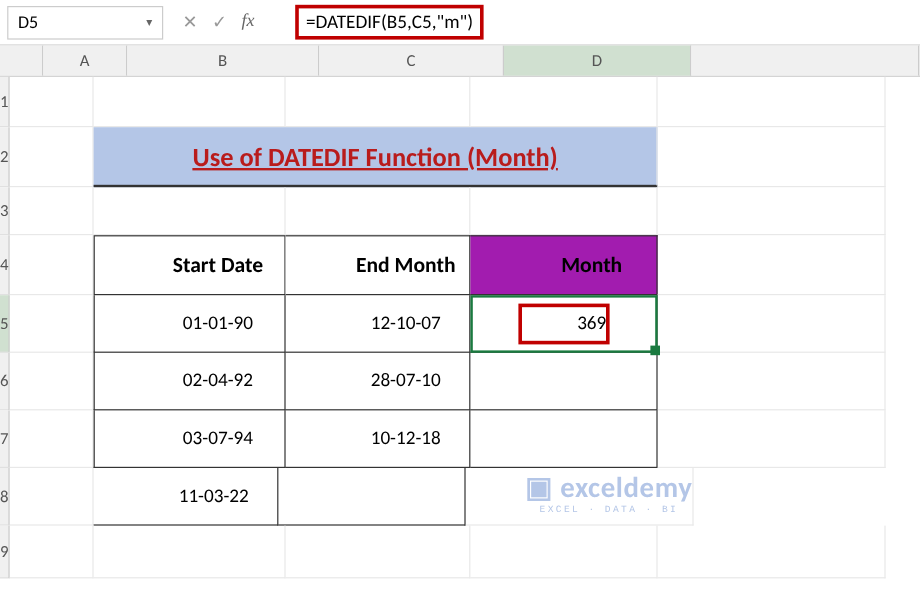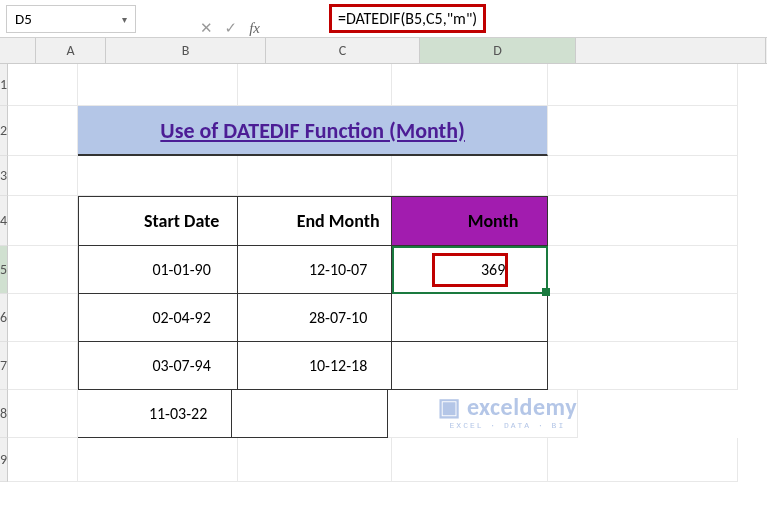--- a/index.html
+++ b/index.html
@@ -1,23 +1,23 @@
 <!DOCTYPE html>
 <html><head>
   <meta charset="utf-8">
   <style>
     * { margin: 0; padding: 0; box-sizing: border-box; }
     body { font-family: Calibri, Arial, sans-serif; background: #fff; width: 767px; height: 508px; position: relative; overflow: hidden; }
     
-    .formula-bar { display: flex; align-items: flex-end; background: #fff; border-bottom: 1px solid #d0d0d0; height: 38px; gap: 48px; }
+    .formula-bar { display: flex; align-items: center; background: #fff; border-bottom: 1px solid #d0d0d0; height: 38px; }
     .name-box { width: 130px; padding: 4px 8px; font-size: 15px; border: 1px solid #ccc; background: #fff; margin: 4px 6px; display: flex; align-items: center; justify-content: space-between; }
     .name-box .chevron { color: #666; font-size: 10px; }
     .fb-btns { display: flex; gap: 12px; padding: 0 10px; color: #999; font-size: 15px; align-items: center; }
     .fb-btns span { cursor: default; }
-    .fx-label { font-style: italic; font-family: 'Times New Roman', serif; color: #666; margin-right: 3px; }
+    .fx-label { font-style: italic; font-family: 'Times New Roman', serif; color: #666; margin-right: 16px; }
     .formula-input { flex: 1; padding: 4px 8px; font-size: 16px; }
     .formula-box { border: 3px solid #c00000; padding: 2px 6px; display: inline-block; }
     
     .grid { position: relative; }
     .col-headers { display: flex; height: 26px; background: #f0f0f0; border-bottom: 1px solid #ccc; }
     .col-h { border-right: 1px solid #ccc; display: flex; align-items: center; justify-content: center; font-size: 14px; color: #555; background: #f0f0f0; }
     .col-h.sel { background: #d0e0d0; }
     .row-h { background: #f0f0f0; border-right: 1px solid #ccc; border-bottom: 1px solid #e0e0e0; display: flex; align-items: center; justify-content: center; font-size: 14px; color: #555; }
     .row-h.sel { background: #d0e0d0; }
     .corner { width: 36px; background: #f0f0f0; border-right: 1px solid #ccc; }
@@ -28,21 +28,21 @@
     .row { display: flex; }
     .cell { border-right: 1px solid #e8e8e8; border-bottom: 1px solid #e8e8e8; display: flex; align-items: center; justify-content: center; font-size: 16px; }
     
     
     .cA { width: 70px; } .cB { width: 160px; } .cC { width: 154px; } .cD { width: 156px; } .cE { width: 190px; }
     
     .r1 { height: 42px; } .r2 { height: 50px; } .r3 { height: 40px; }
     .r4 { height: 50px; } .r5 { height: 48px; } .r6 { height: 48px; }
     .r7 { height: 48px; } .r8 { height: 48px; } .r9 { height: 44px; }
     
-    .title-cell { font-size: 22px; font-weight: bold; color: #4c1d95; background: #b4c6e7; text-decoration: underline; justify-content: center; padding: 8px 0; border-bottom: 2px solid #333 !important; }
+    .title-cell { font-size: 22px; font-weight: bold; color: #b91c1c; background: #b4c6e7; text-decoration: underline; justify-content: center; padding: 8px 0; border-bottom: 2px solid #333 !important; }
     
     .tbl-h { font-weight: bold; font-size: 18px; background: #fff; }
     .tbl-h.month { background: #a21caf; }
     .brd-b { border-bottom: 1px solid #333 !important; padding-left: 47px; }
     .brd-r { border-right: 1px solid #333 !important; }
     .brd-l { border-left: 1px solid #333 !important; }
     .brd-t { border-top: 1px solid #333 !important; }
     
     .active-cell-outer { position: absolute; border: 2px solid #1a7a3f; pointer-events: none; z-index: 5; }
     .active-cell-inner { position: absolute; border: 3px solid #c00000; pointer-events: none; z-index: 6; background: transparent; }

